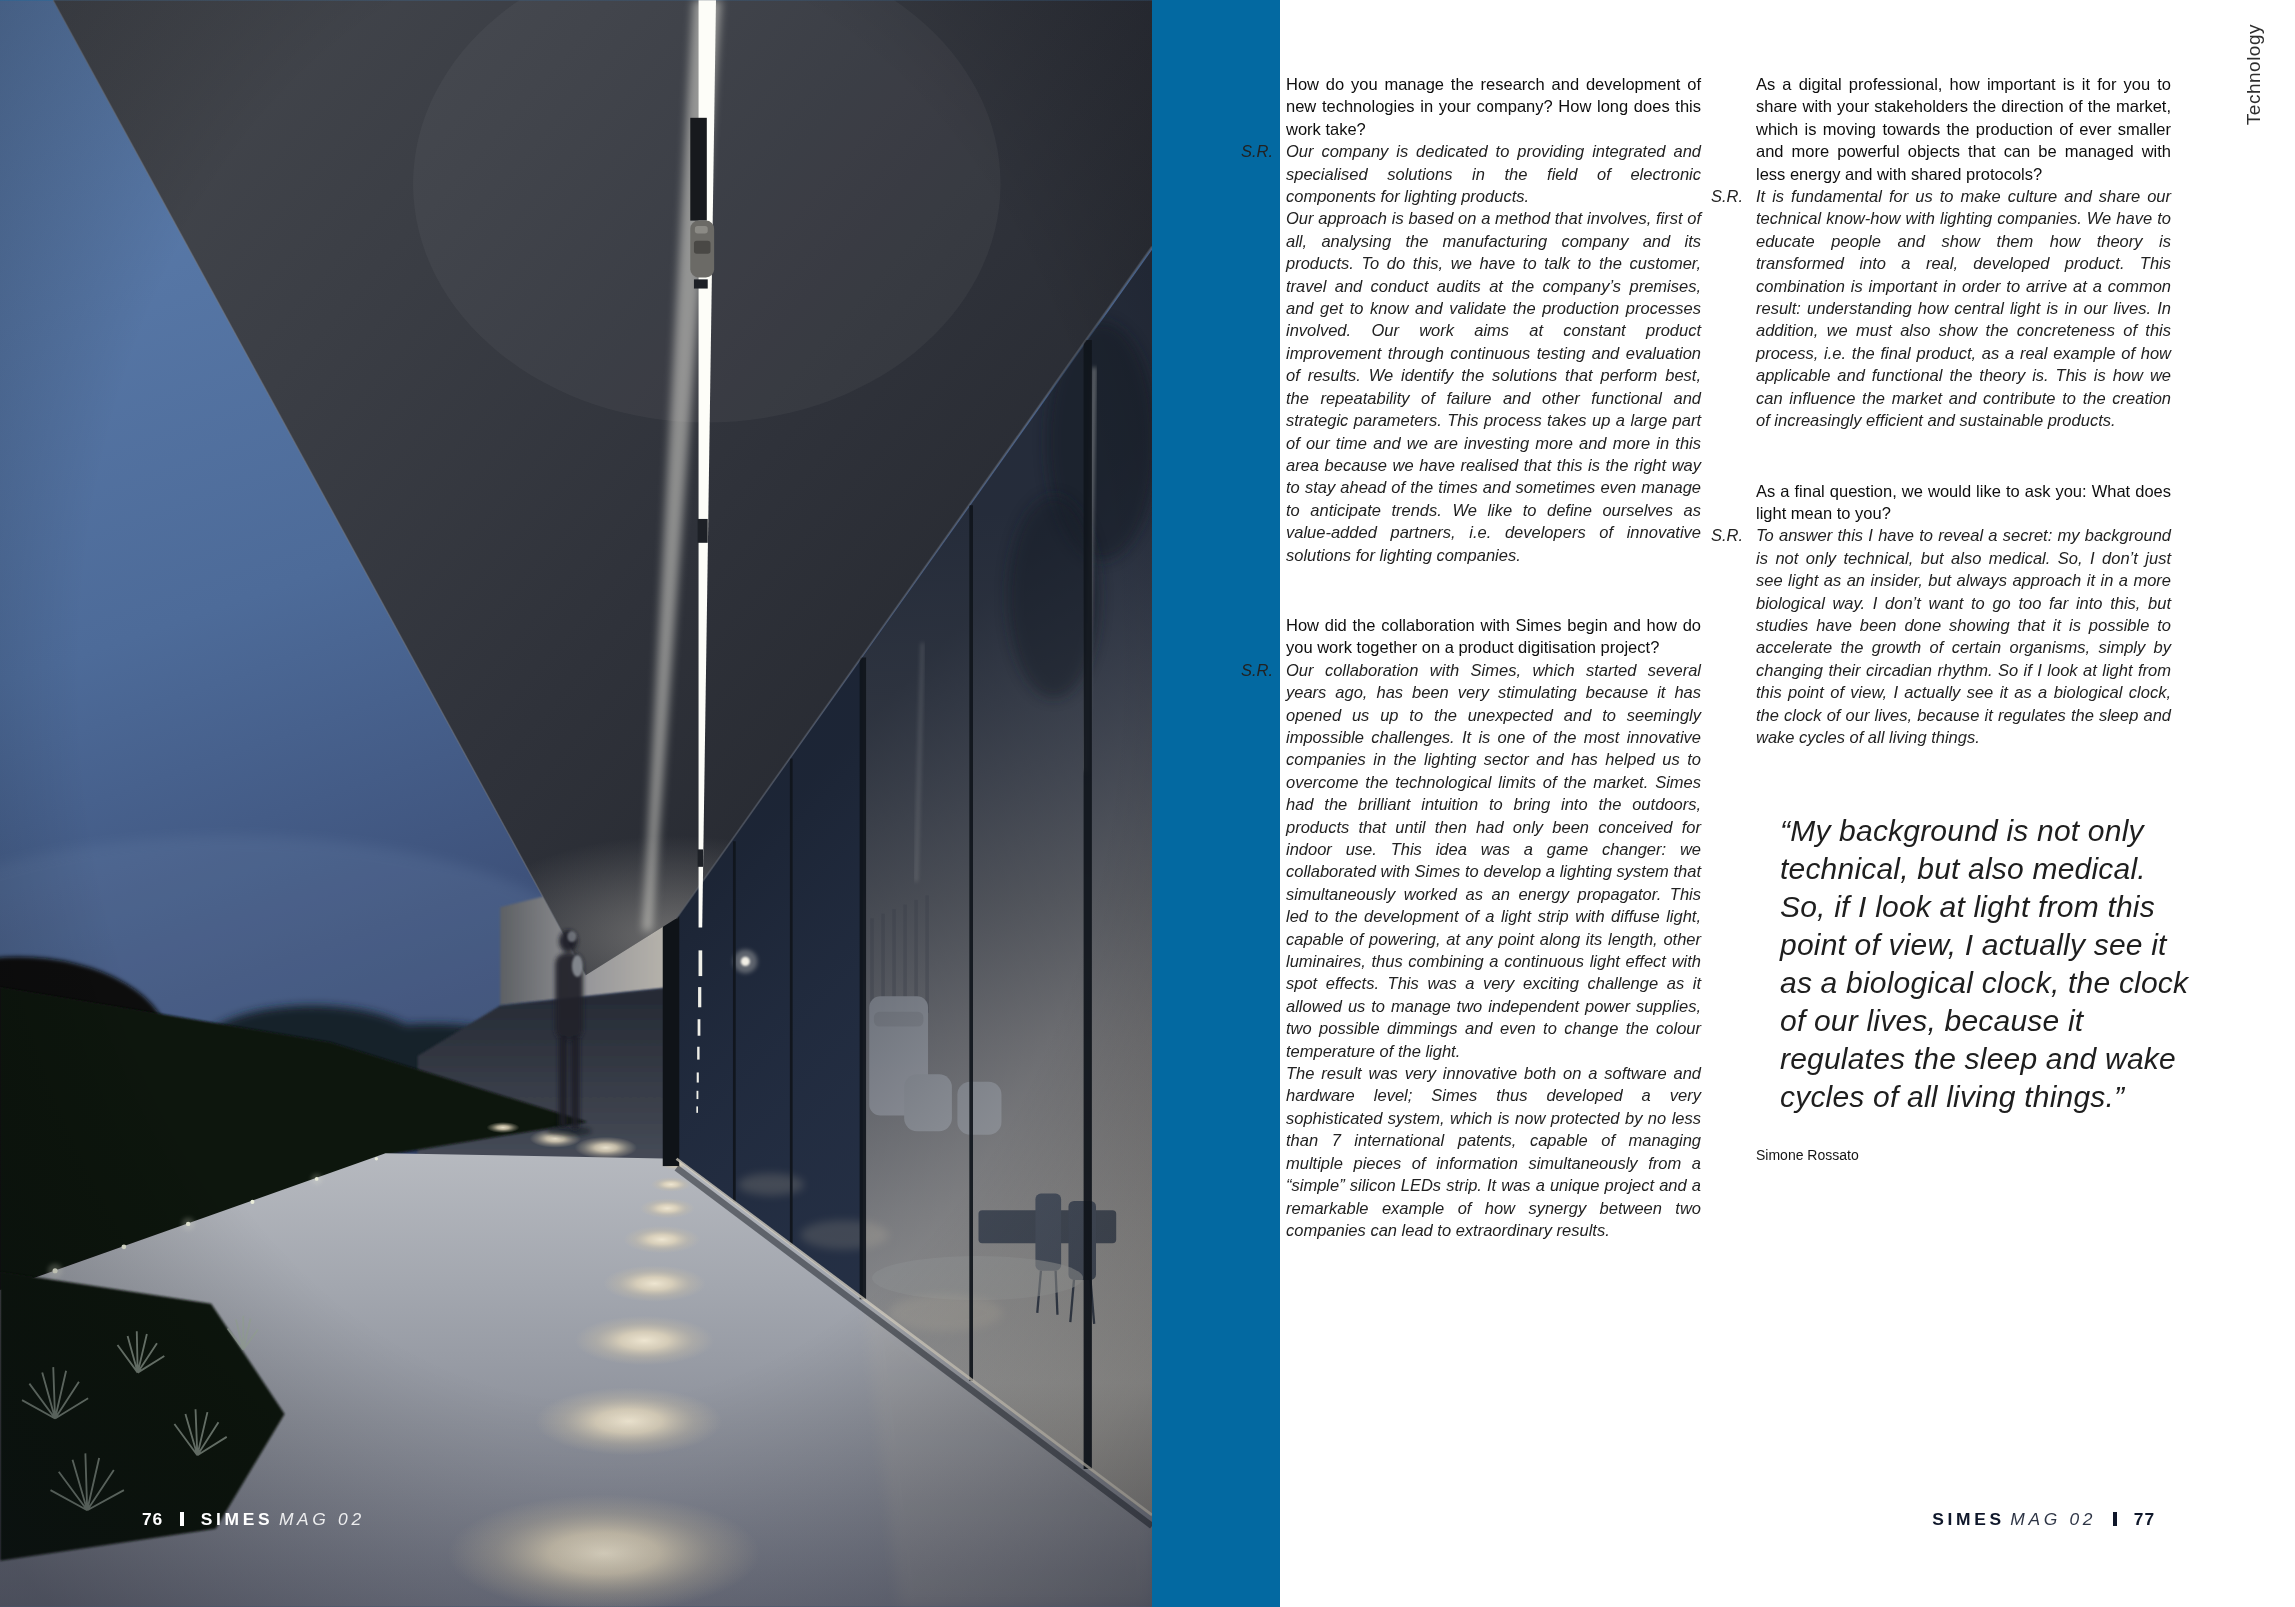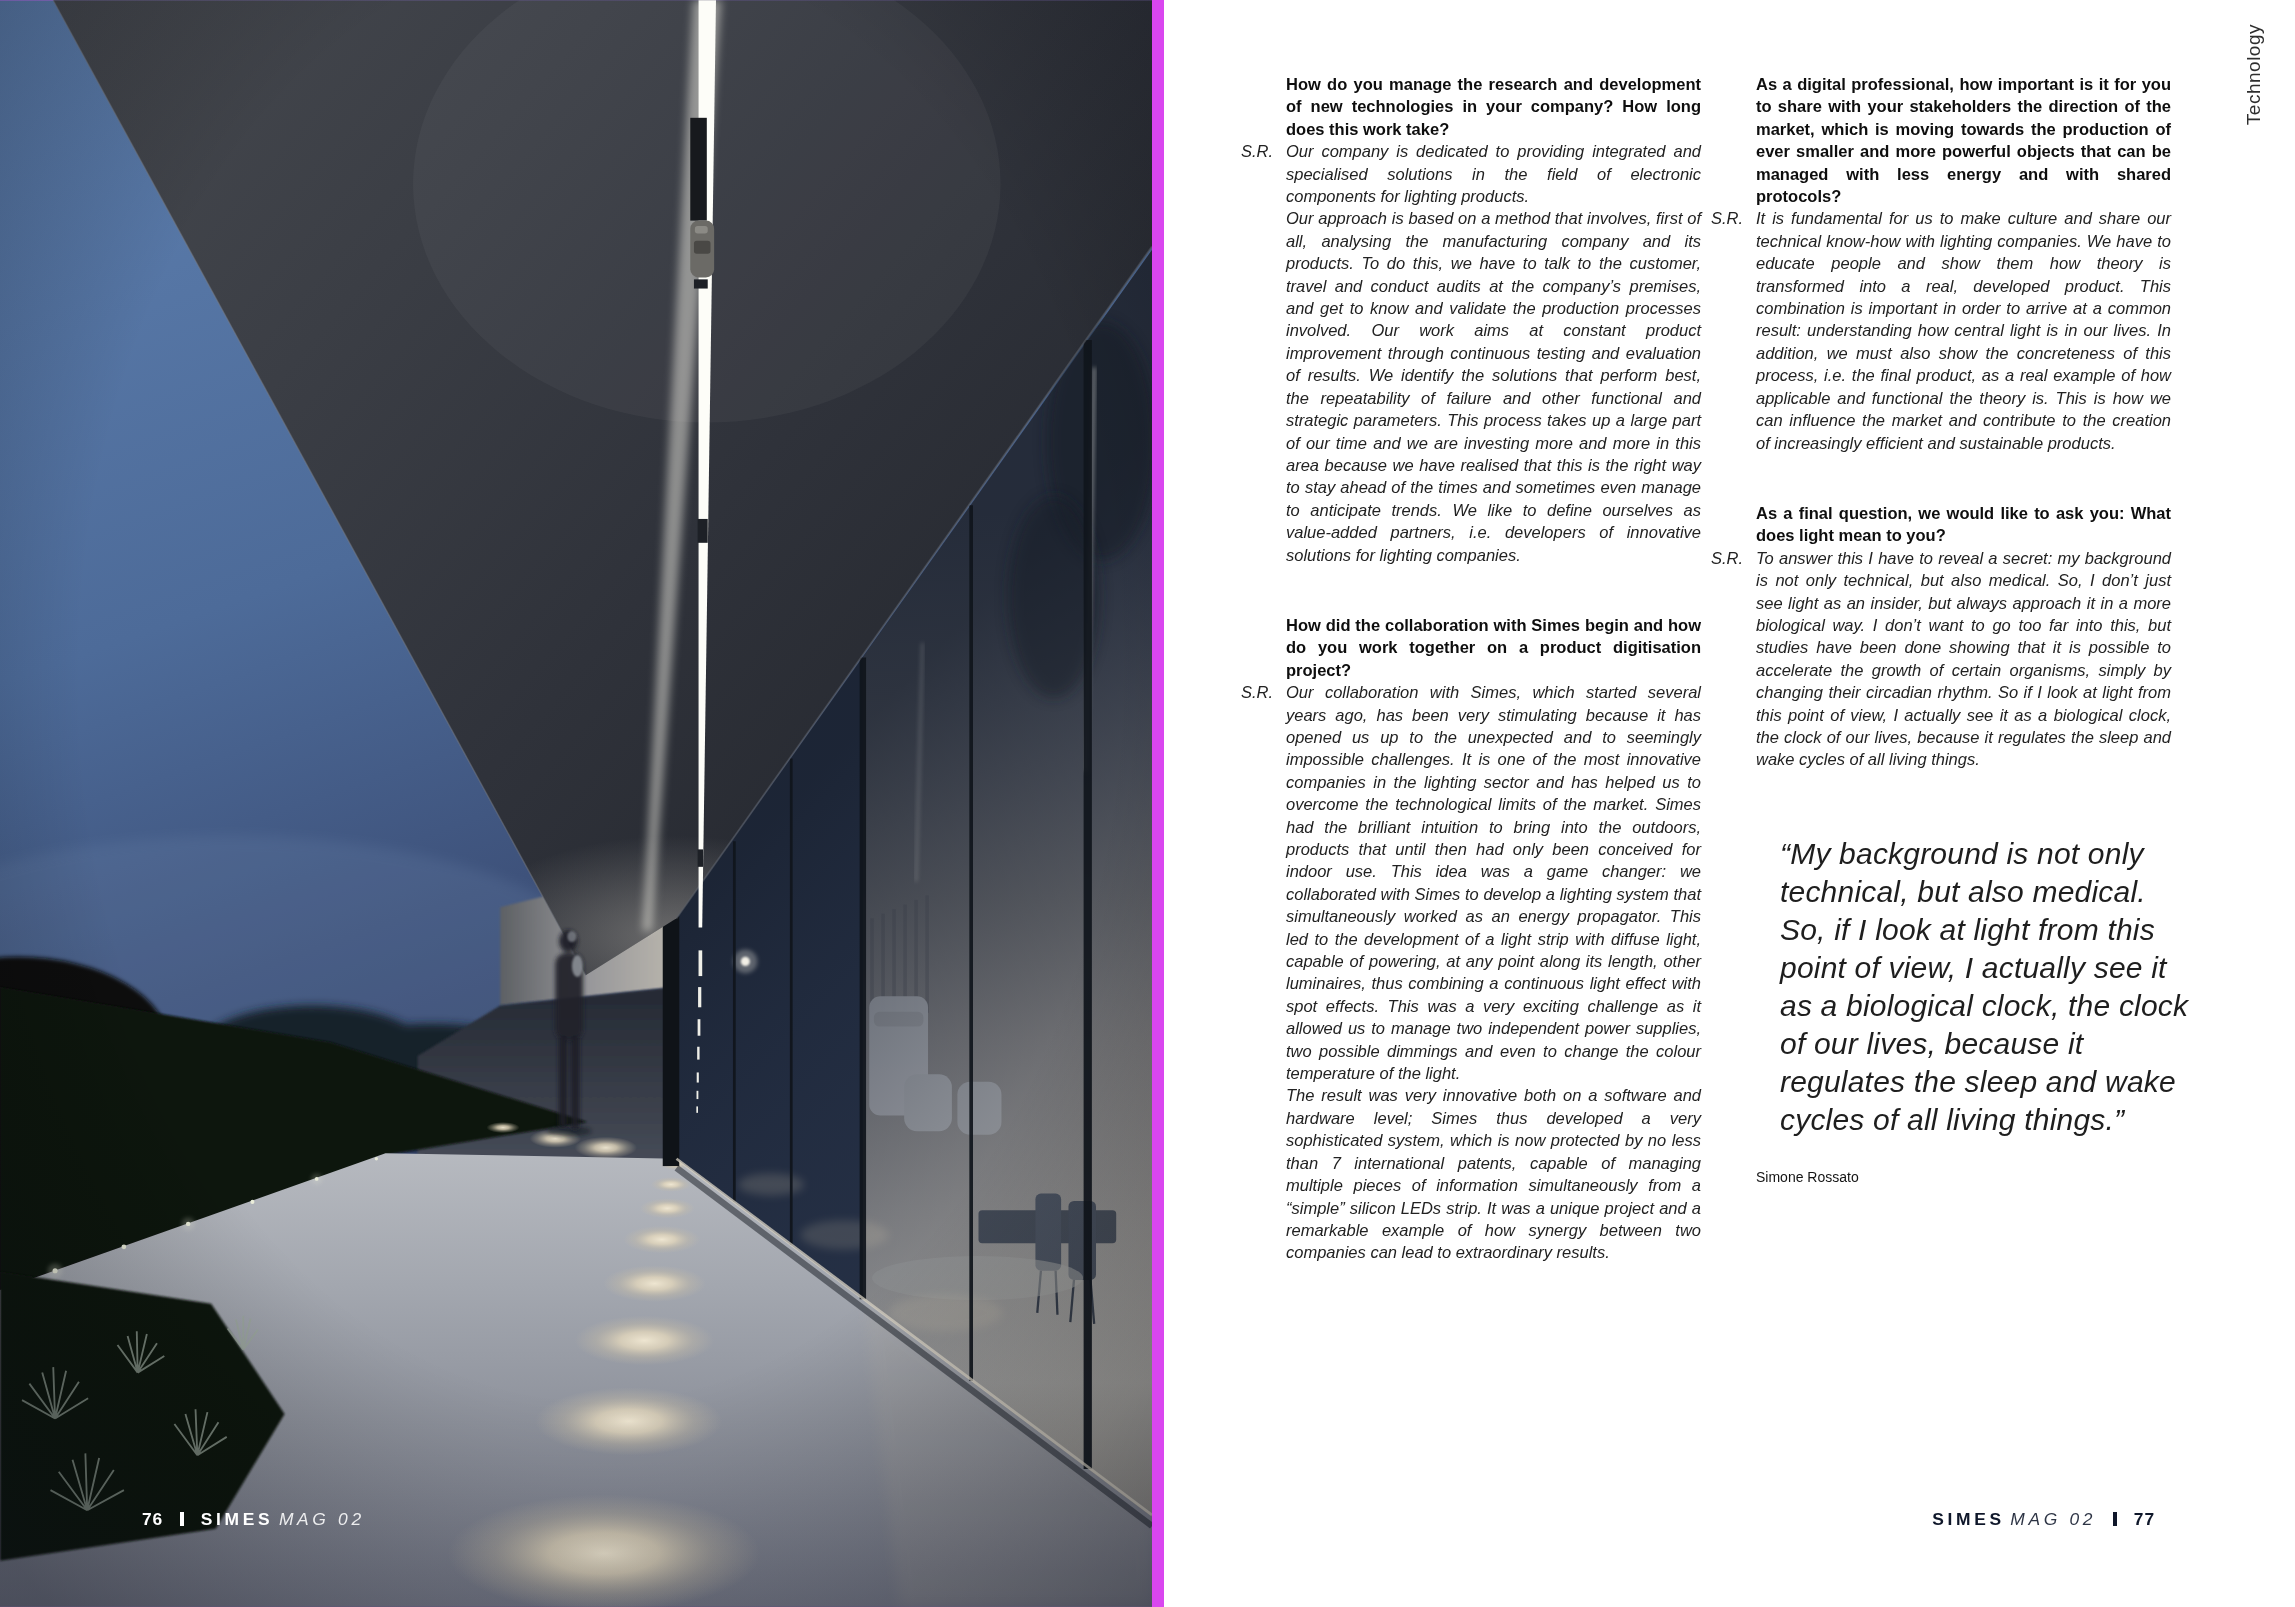--- a/index.html
+++ b/index.html
@@ -1,26 +1,26 @@
 <!DOCTYPE html>
 <html style="font-size:14.7px"><head>
 <meta charset="utf-8">
 <style>
   html,body{margin:0;padding:0;background:#e8e8e8;}
   .page{position:relative;width:2296px;height:1607px;background:#ffffff;overflow:hidden;
         font-family:"Liberation Sans",sans-serif;color:#1f1f1f;}
   
-  .photo{position:absolute;left:0;top:0;width:1164px;height:1607px;overflow:hidden;background:#d946ef;}
+  .photo{position:absolute;left:0;top:0;width:1280px;height:1607px;overflow:hidden;background:#0369a1;}
   .photo svg{display:block;width:1152px;height:1607px;}
   
   .col{position:absolute;top:73px;width:415px;font-size:16.5px;line-height:22.4px;
        text-align:justify;color:#222;}
   .col1{left:1286px;}
   .col2{left:1756px;}
-  .q{margin:0;font-size:16.5px;line-height:22.4px;font-weight:bold;color:#0e0e0e;}
+  .q{margin:0;font-size:16.5px;line-height:22.4px;font-weight:normal;color:#0e0e0e;}
   .mt{margin-top:48px;}
   .answer{position:relative;font-style:italic;}
   .answer p{margin:0;}
   .sr{position:absolute;left:-45px;top:0;color:#222;}
   .quote{margin-top:64px;width:419px;font-size:30px;line-height:38px;font-style:italic;
          font-weight:300;color:#1e1e1e;text-align:left;letter-spacing:0.2px;margin-left:24px;}
   .attrib{margin-top:27.5px;font-size:14px;color:#141414;text-align:left;}
   
   .footer{position:absolute;top:1509px;font-size:17.4px;white-space:nowrap;}
   .footer .num{font-weight:bold;letter-spacing:0.9px;}

